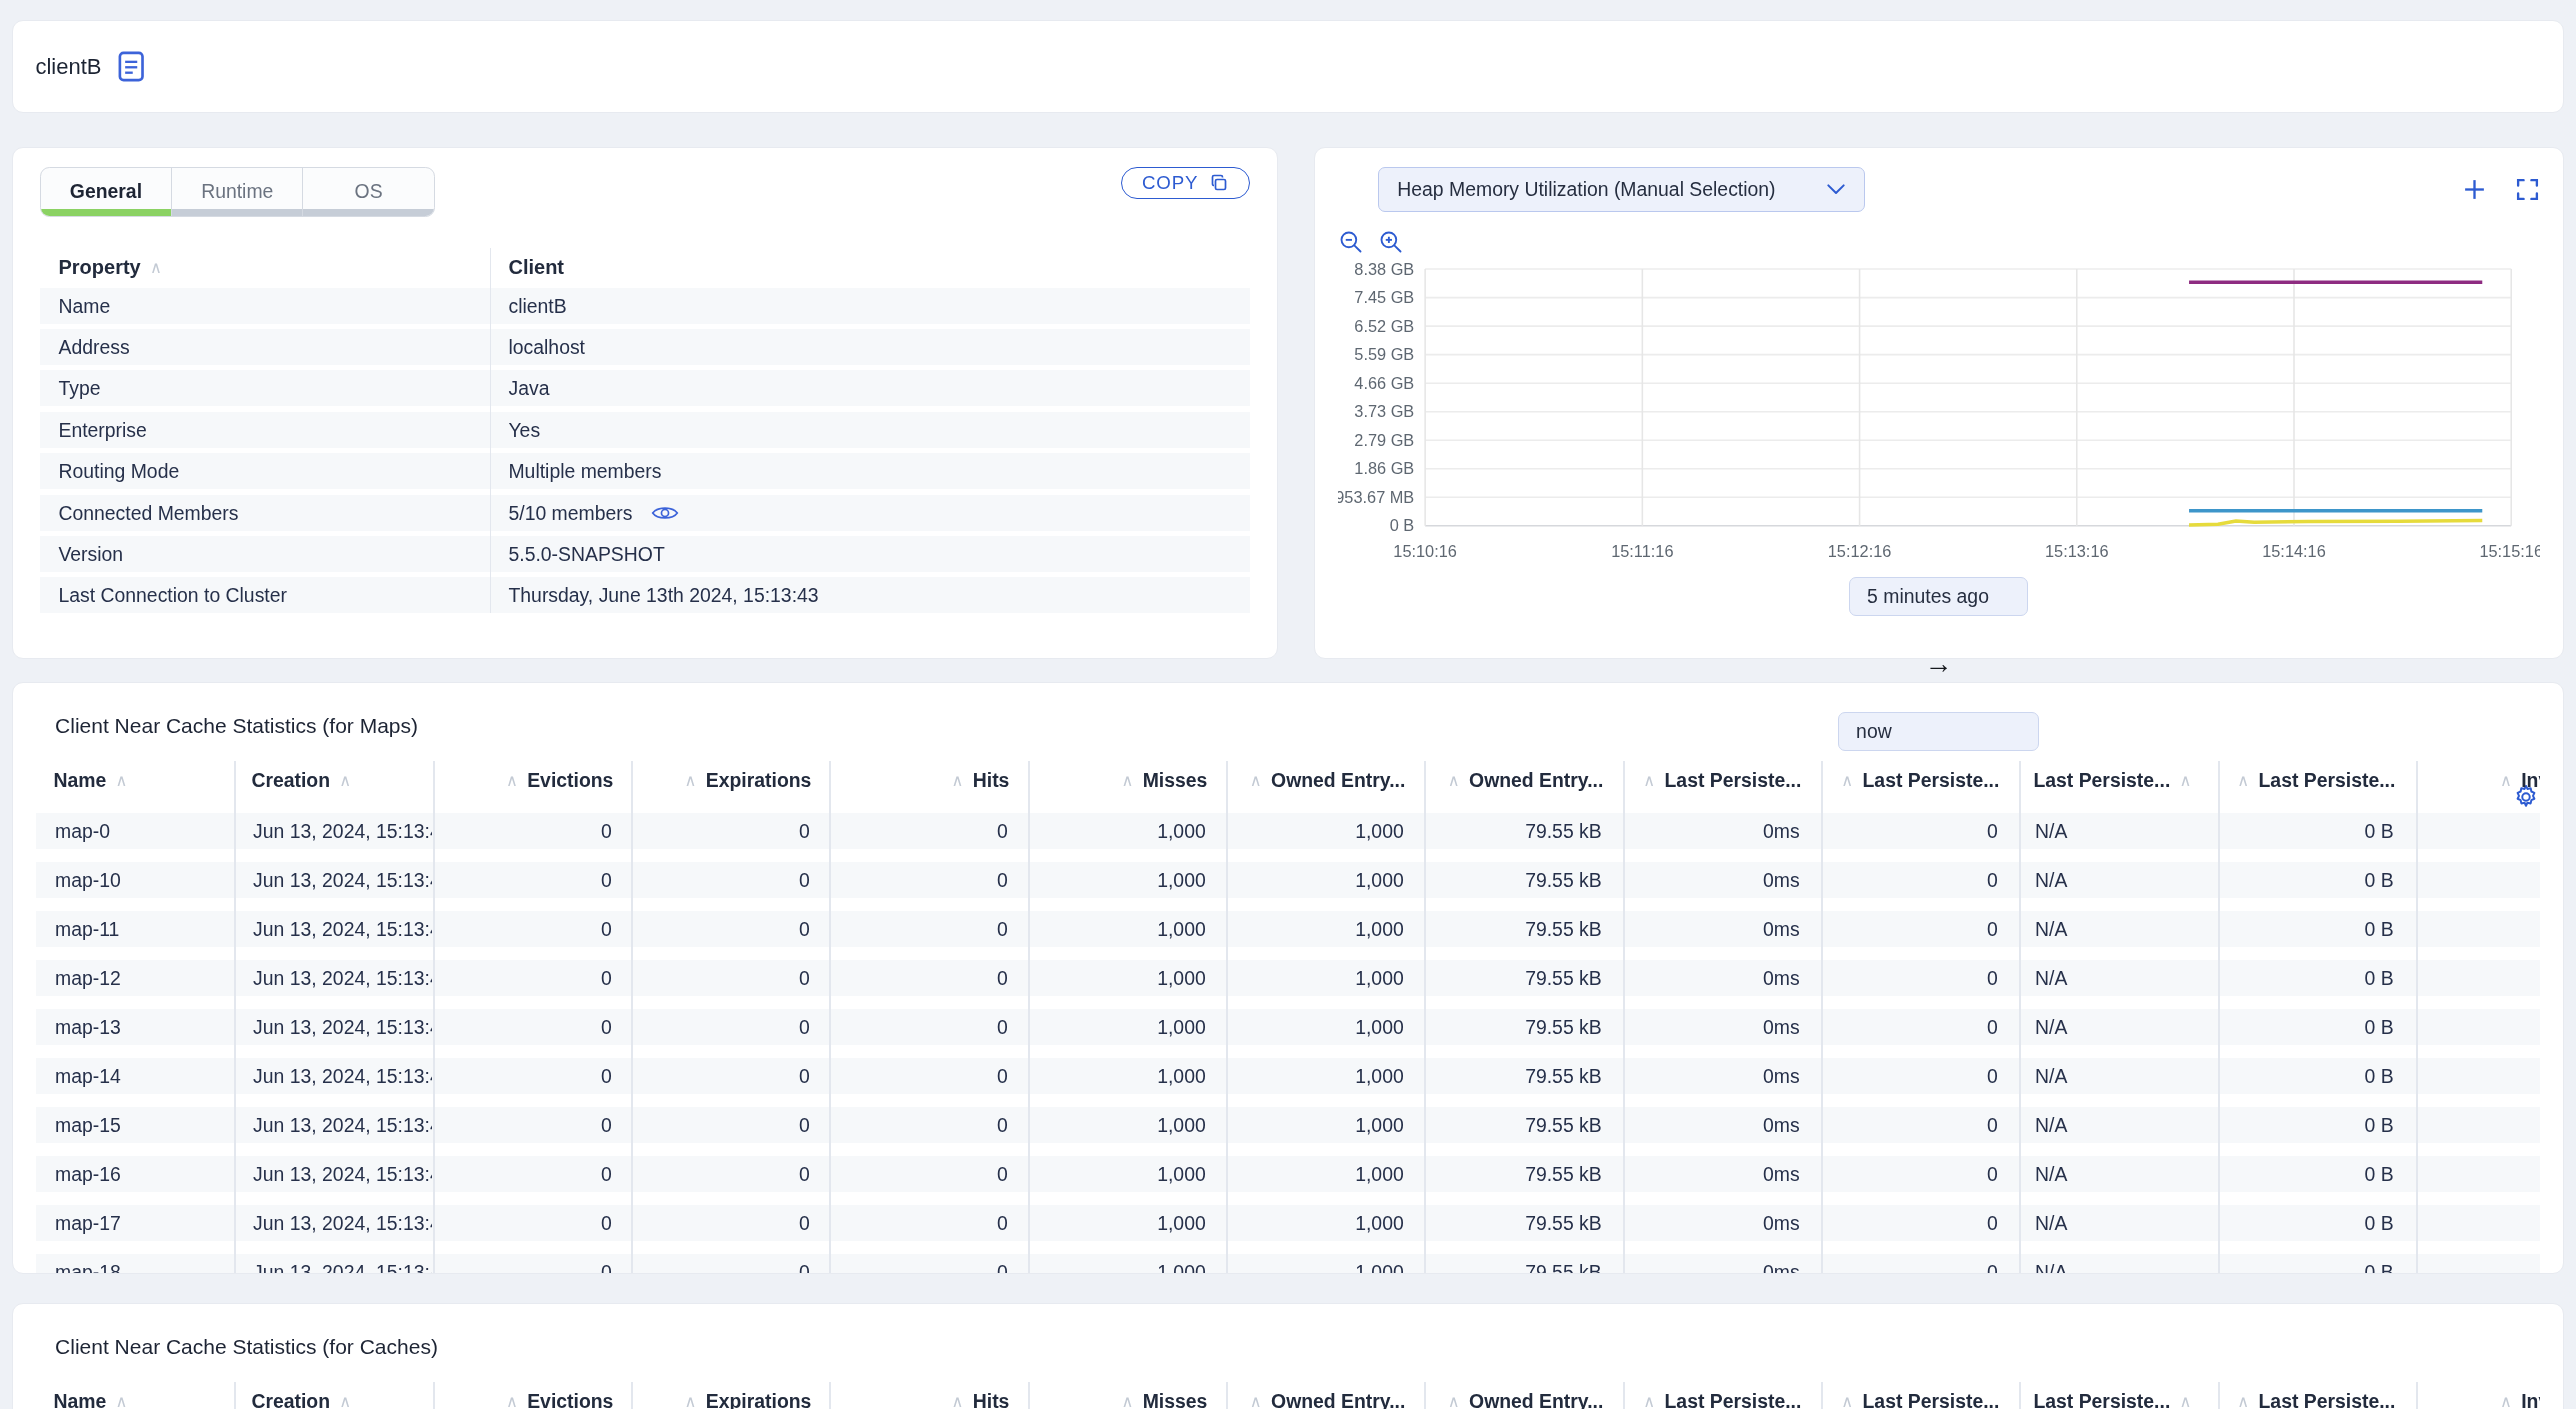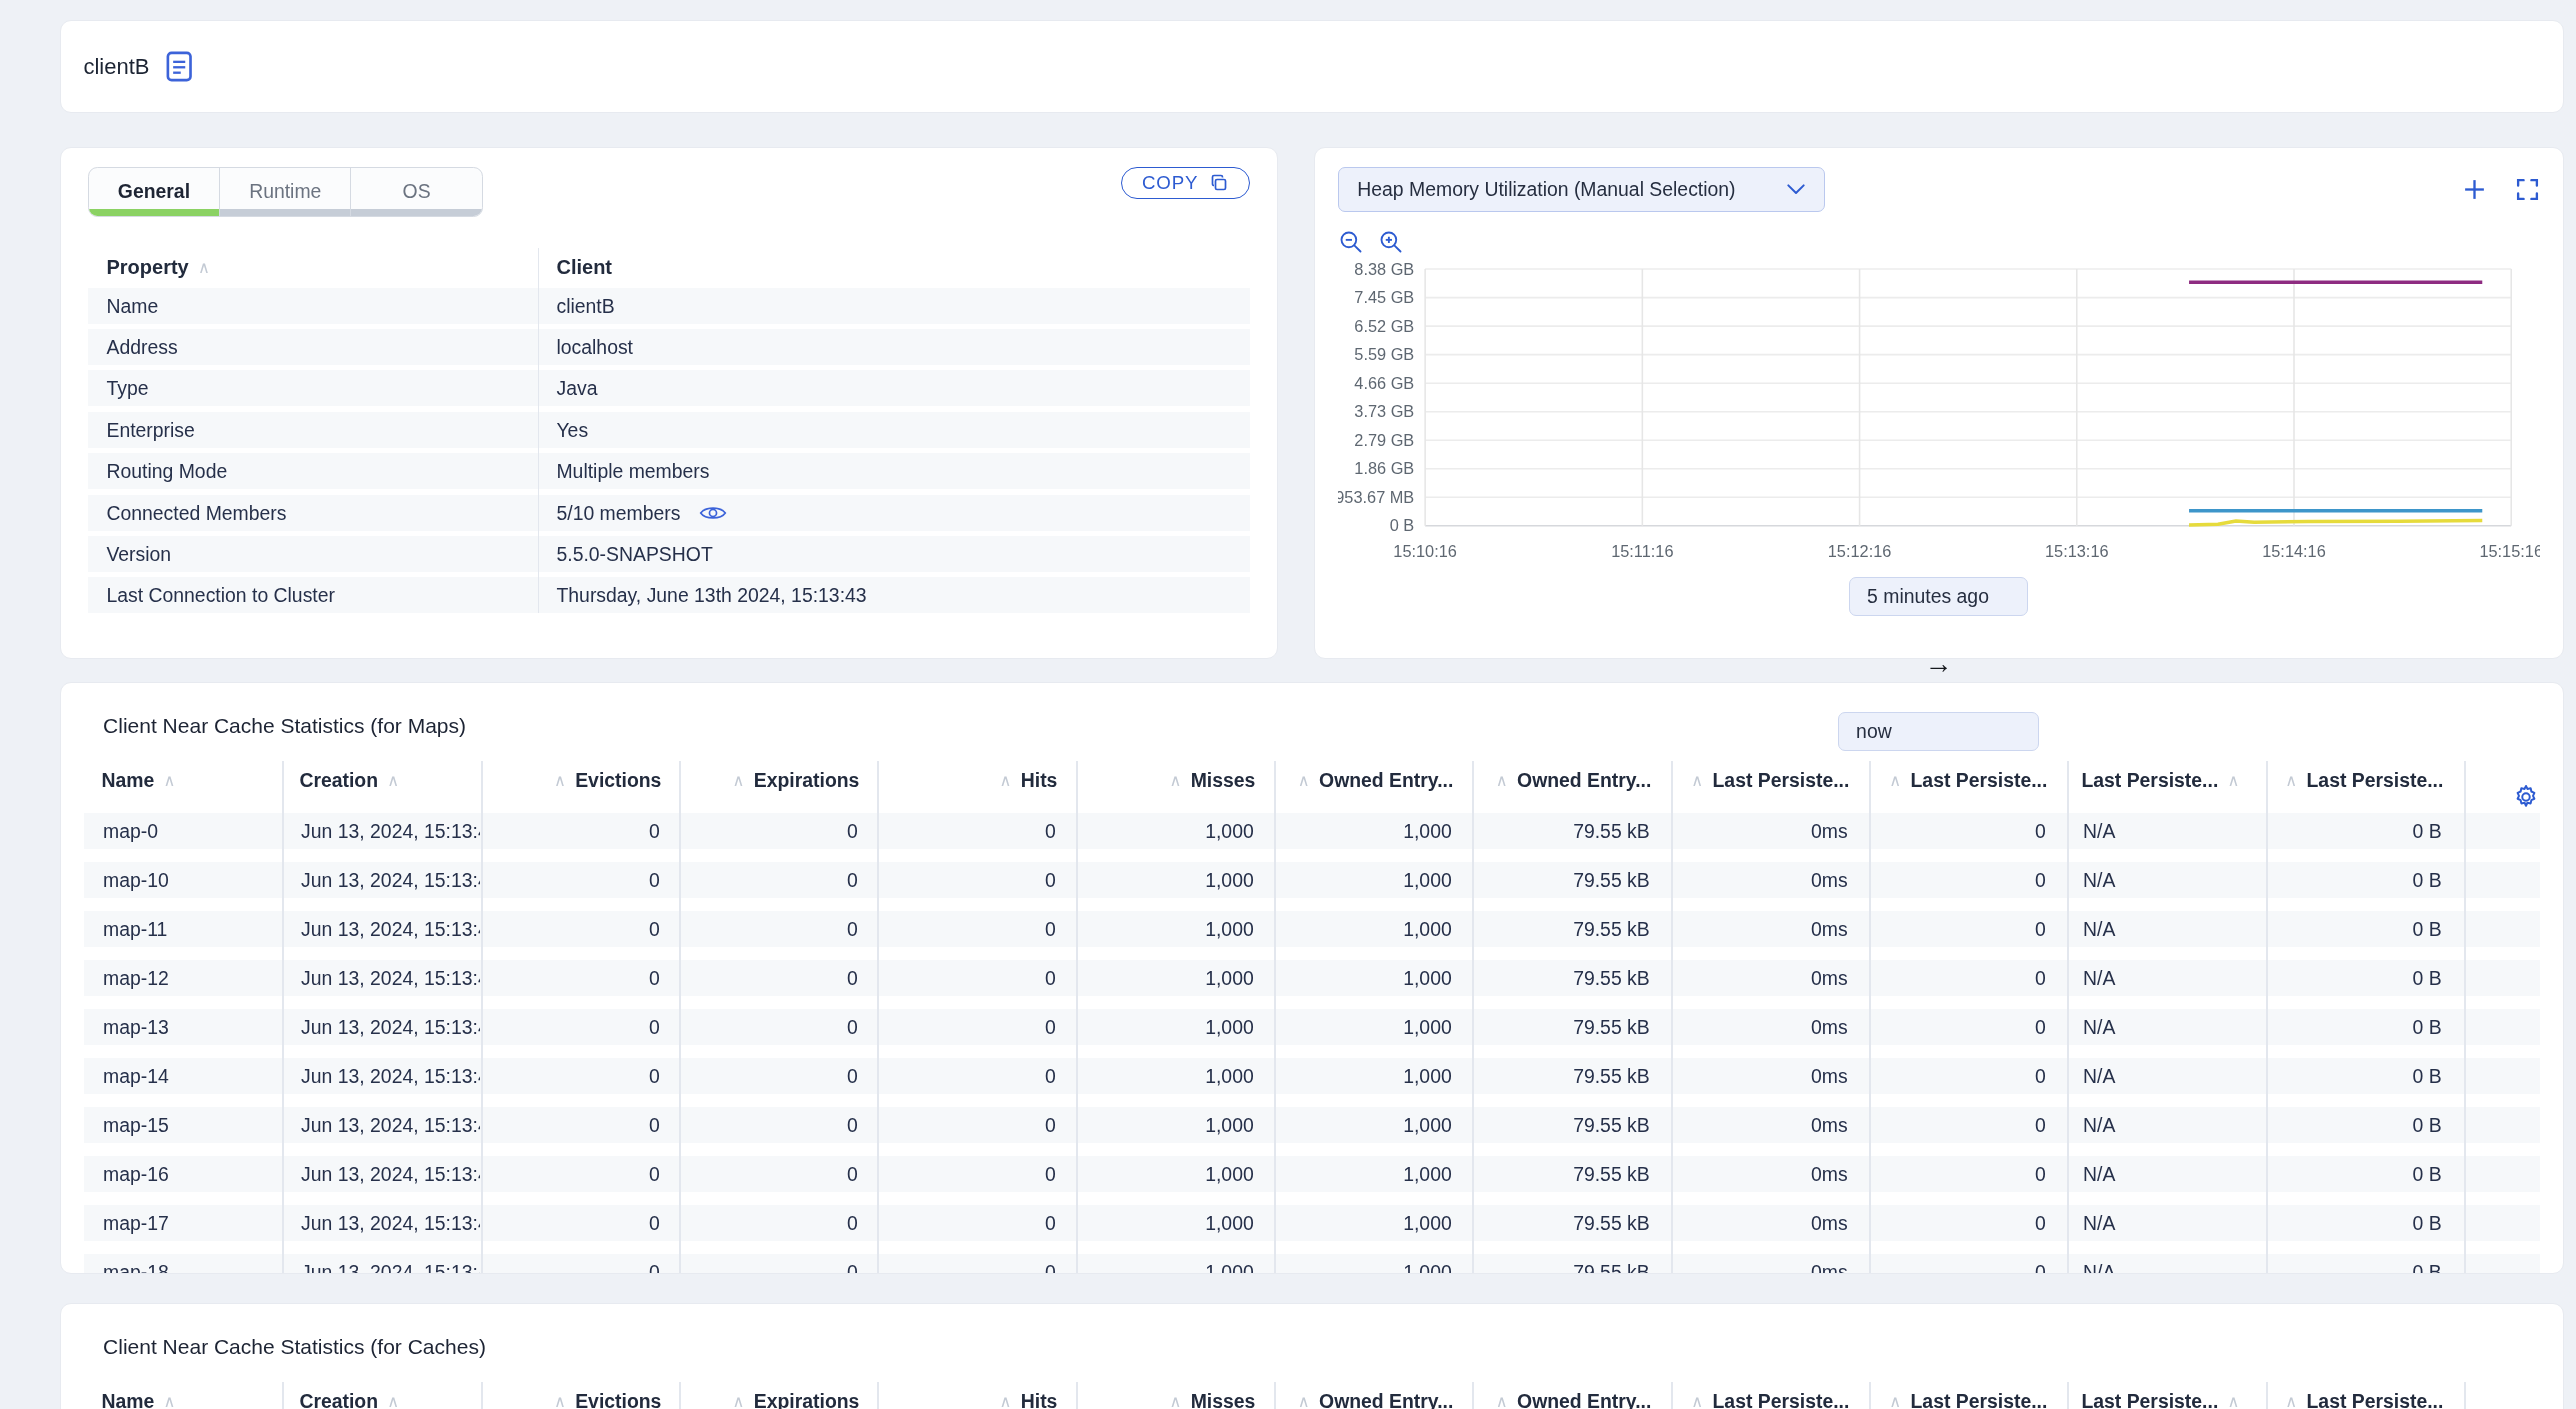--- a/index.html
+++ b/index.html
@@ -3,21 +3,21 @@
 <meta charset="utf-8">
 <style>
   * { box-sizing: border-box; margin: 0; padding: 0; }
   html,body { width: 2576px; height: 1409px; }
   body {
     background: #eef1f6;
     font-family: "Liberation Sans", sans-serif;
     color: #26304a;
     overflow: hidden;
   }
-  .page { width: 2576px; height: 1409px; overflow: hidden; padding-left: 48px; }
+  .page { width: 2576px; height: 1409px; overflow: hidden; }
   .card {
     background: #ffffff;
     border: 1.6px solid #e7eaf0;
     border-radius: 11px;
   }
   
   .topbar {
     margin: 20px 12.4px 0;
     height: 93px;
     display: flex; align-items: center;
@@ -50,21 +50,21 @@
   .ptable { position: relative; }
   .phead { display: grid; grid-template-columns: 450px 1fr; height: 40px; align-items: center; }
   .phcell { font-size: 20px; font-weight: bold; color: #222b3d; padding: 0 18.7px; display: flex; align-items: center; }
   .caret { color: #c3cad4; font-size: 16.3px; font-weight: normal; }
   .phcell .caret { margin-left: 9.3px; }
   .prow { display: grid; grid-template-columns: 450px 1fr; height: 36px; margin-bottom: 5.4px; background: #f6f8fa; }
   .pcell { font-size: 19.4px; line-height: 36px; padding: 0 18.7px; white-space: nowrap; overflow: hidden; display: flex; align-items: center; }
   .vline { position: absolute; top: 0; bottom: 0; width: 1.6px; background: #e3e7ee; }
   .eye { margin-left: 18.7px; display: inline-flex; }
   
-  .chart-top { display: flex; justify-content: space-between; align-items: center; }
+  .chart-top { display: flex; justify-content: space-between; align-items: center; margin-left: 40px; }
   .metric-select {
     height: 45px; background: #edf1fb; border: 1.6px solid #bac8ee; border-radius: 7px;
     display: flex; align-items: center; gap: 50px; padding: 0 18.7px;
     font-size: 19.4px; color: #262e40; cursor: pointer;
   }
   .chart-actions { display: flex; gap: 28px; align-items: center; }
   .zoom-row { margin: 17px 0 3.1px; display: flex; gap: 14px; }
   .time-row { margin-top: 6px; display: flex; align-items: center; gap: 32px; flex-direction: column; }
   .time-input {
     height: 39px; background: #edf1fb; border: 1.6px solid #ccd6ef; border-radius: 7px;

